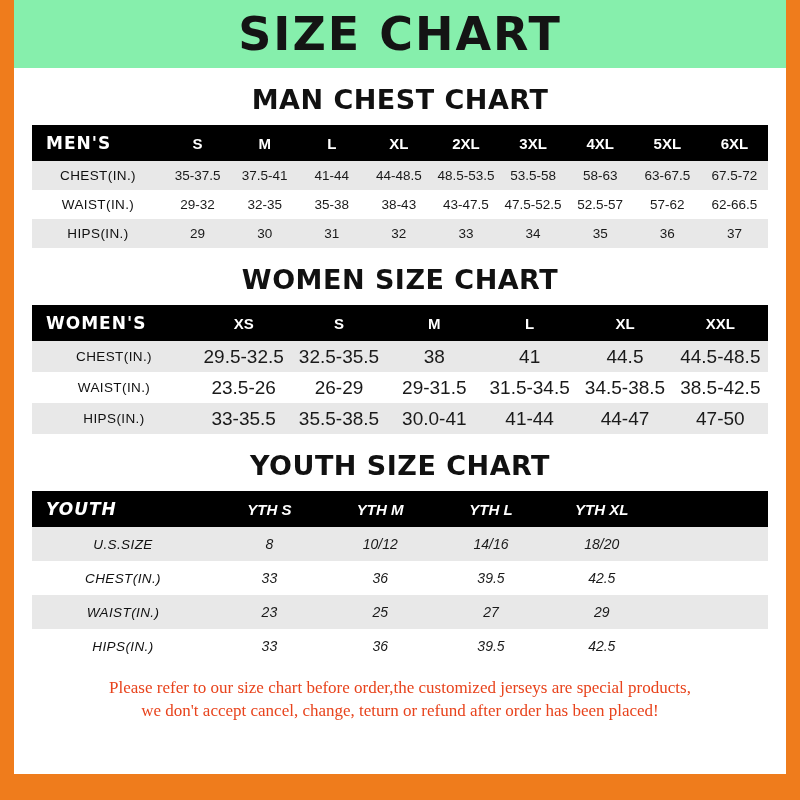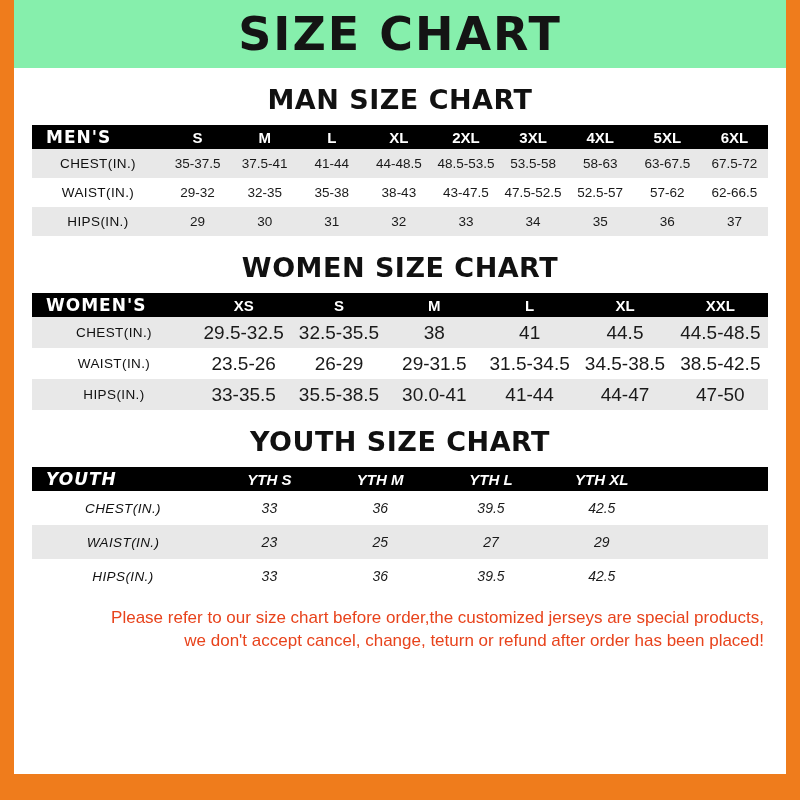--- a/index.html
+++ b/index.html
@@ -60,21 +60,21 @@
     color: #1a1a1a;
     padding: 0;
     height: 29px;
     vertical-align: middle;
     font-family: "Liberation Sans", sans-serif;
   }
   table.size-table thead th {
     background: #000000;
     color: #ffffff;
     font-weight: bold;
-    height: 24px;
+    height: 36px;
     font-size: 15px;
   }
   table.size-table thead th.head-label {
     font-family: "DejaVu Sans", sans-serif;
     font-size: 17px;
     letter-spacing: 1px;
     text-align: left;
     padding-left: 14px;
   }
   table.size-table tbody tr.row-light td {
@@ -93,22 +93,22 @@
   .youth-table thead th.head-label { width: 168px; }
   .youth-table tbody td, .youth-table thead th { height: 34px; font-style: italic; }
   .youth-table tbody td { font-size: 14px; }
   .women-table tbody td { font-size: 19px; height: 31px; }
   .women-table thead th { font-size: 16px; }
   .footer-note {
     margin: 14px 4px 0 4px;
     color: #e8431c;
     font-size: 17px;
     line-height: 1.35;
-    text-align: right;
-    font-family: Liberation Sans, sans-serif;
+    text-align: center;
+    font-family: Liberation Serif, serif;
   }
   .bottom-strip {
     position: absolute;
     left: -14px;
     right: -14px;
     bottom: 0;
     height: 26px;
     background: #ef7c1c;
   }
 </style>
@@ -116,21 +116,21 @@
 <body>
 
 <div class="page">
 
   <div class="banner">
     <div class="banner-title">SIZE CHART</div>
   </div>
 
   <div class="content">
 
-    <div class="section-title">MAN SIZE CHART</div>
+    <div class="section-title">MAN CHEST CHART</div>
     <table class="size-table men-table">
       <thead>
         <tr>
           <th class="head-label">MEN'S</th>
           <th>S</th>
           <th>M</th>
           <th>L</th>
           <th>XL</th>
           <th>2XL</th>
           <th>3XL</th>
@@ -229,20 +229,28 @@
         <tr>
           <th class="head-label">YOUTH</th>
           <th>YTH S</th>
           <th>YTH M</th>
           <th>YTH L</th>
           <th>YTH XL</th>
           <th></th>
         </tr>
       </thead>
       <tbody>
+        <tr class="row-light">
+          <td class="rowlabel">U.S.SIZE</td>
+          <td>8</td>
+          <td>10/12</td>
+          <td>14/16</td>
+          <td>18/20</td>
+          <td></td>
+        </tr>
         <tr class="row-white">
           <td class="rowlabel">CHEST(IN.)</td>
           <td>33</td>
           <td>36</td>
           <td>39.5</td>
           <td>42.5</td>
           <td></td>
         </tr>
         <tr class="row-light">
           <td class="rowlabel">WAIST(IN.)</td>

